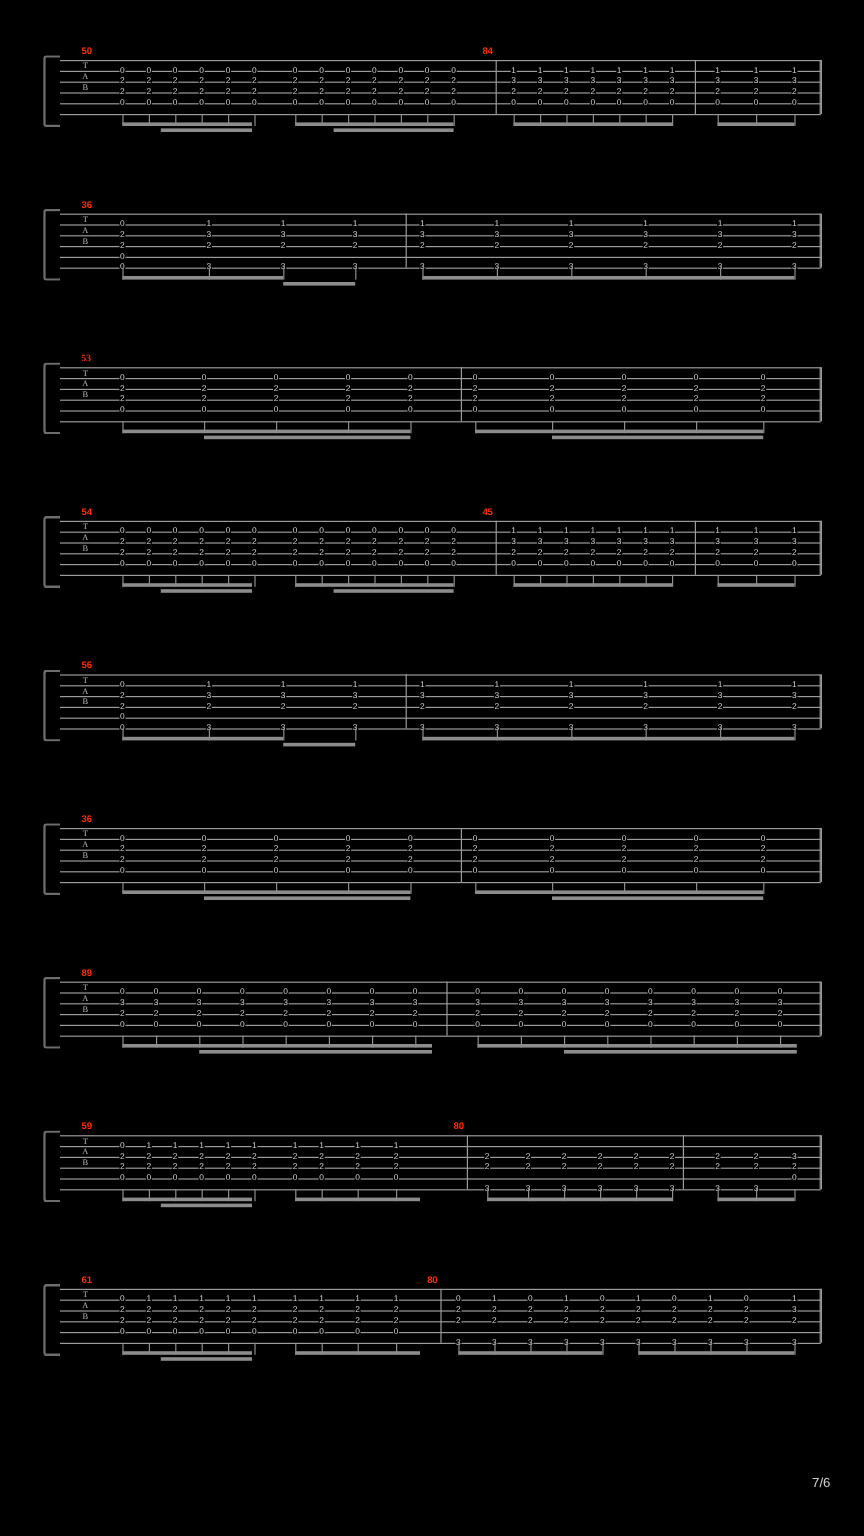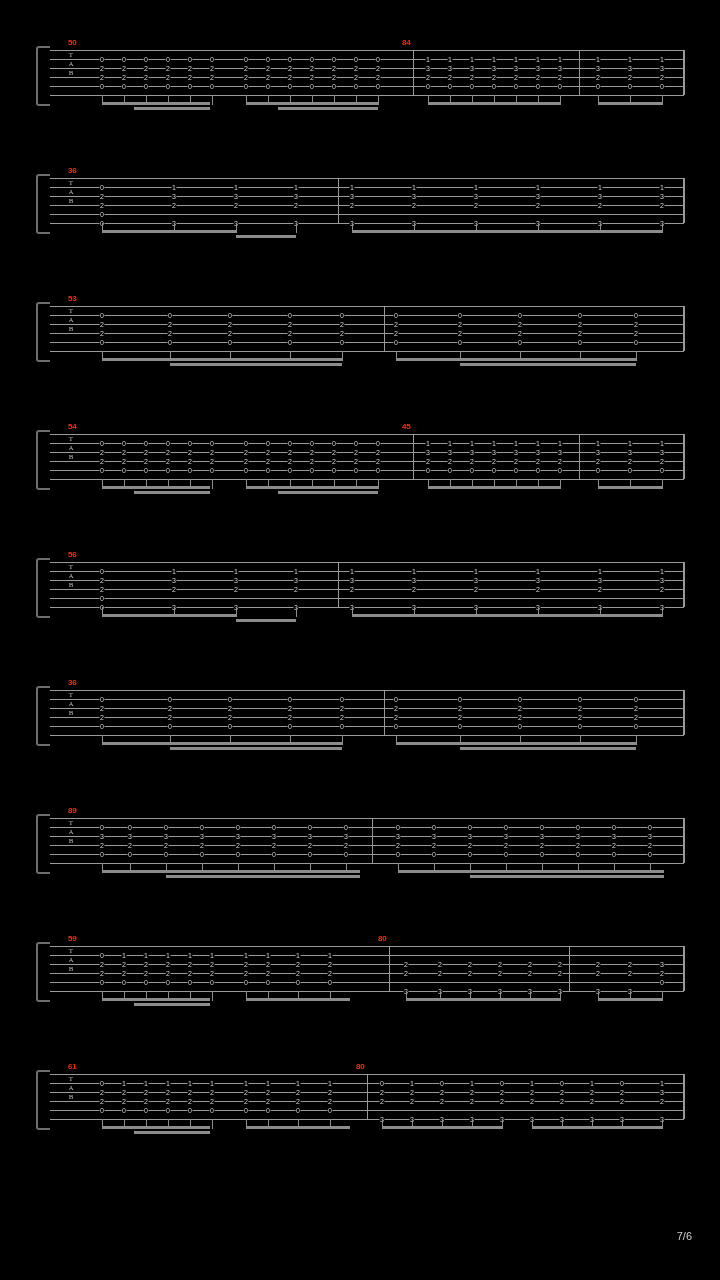--- a/index.html
+++ b/index.html
@@ -336,21 +336,21 @@
         <div class="stem" style="left: 302px; top: 45px; height: 10px;"></div>
         <div class="stem" style="left: 364px; top: 45px; height: 10px;"></div>
         <div class="stem" style="left: 426px; top: 45px; height: 10px;"></div>
         <div class="stem" style="left: 488px; top: 45px; height: 10px;"></div>
         <div class="stem" style="left: 550px; top: 45px; height: 10px;"></div>
         <div class="stem" style="left: 612px; top: 45px; height: 10px;"></div>
         <div class="endline"></div>
       </div>
     </div>
     <div class="system" style="top: 306px;">
-      <div class="bar-number" style="left: 32px; top: -12px;">53</div>
+      <div class="bar-number" style="left: 32px; top: -12px; font-family: Liberation Serif, serif;">53</div>
       <div class="brace"></div>
       <div class="staff">
         <div class="sline l0"></div>
         <div class="sline l1"></div>
         <div class="sline l2"></div>
         <div class="sline l3"></div>
         <div class="sline l4"></div>
         <div class="sline l5"></div>
         <div class="tabclef">
           <div>T</div>

